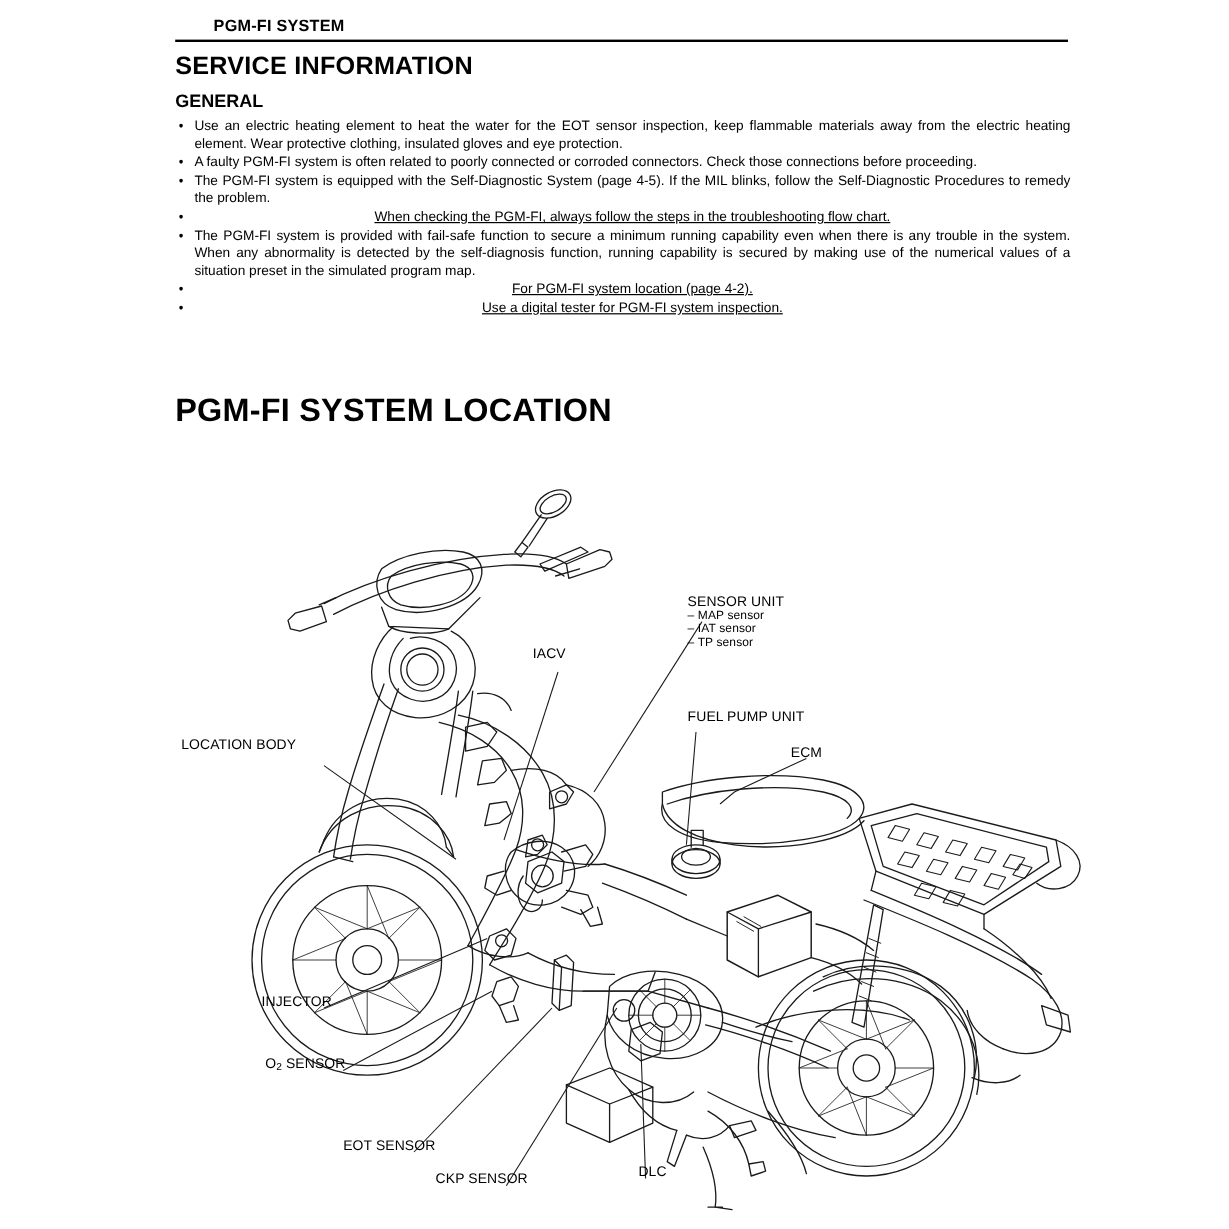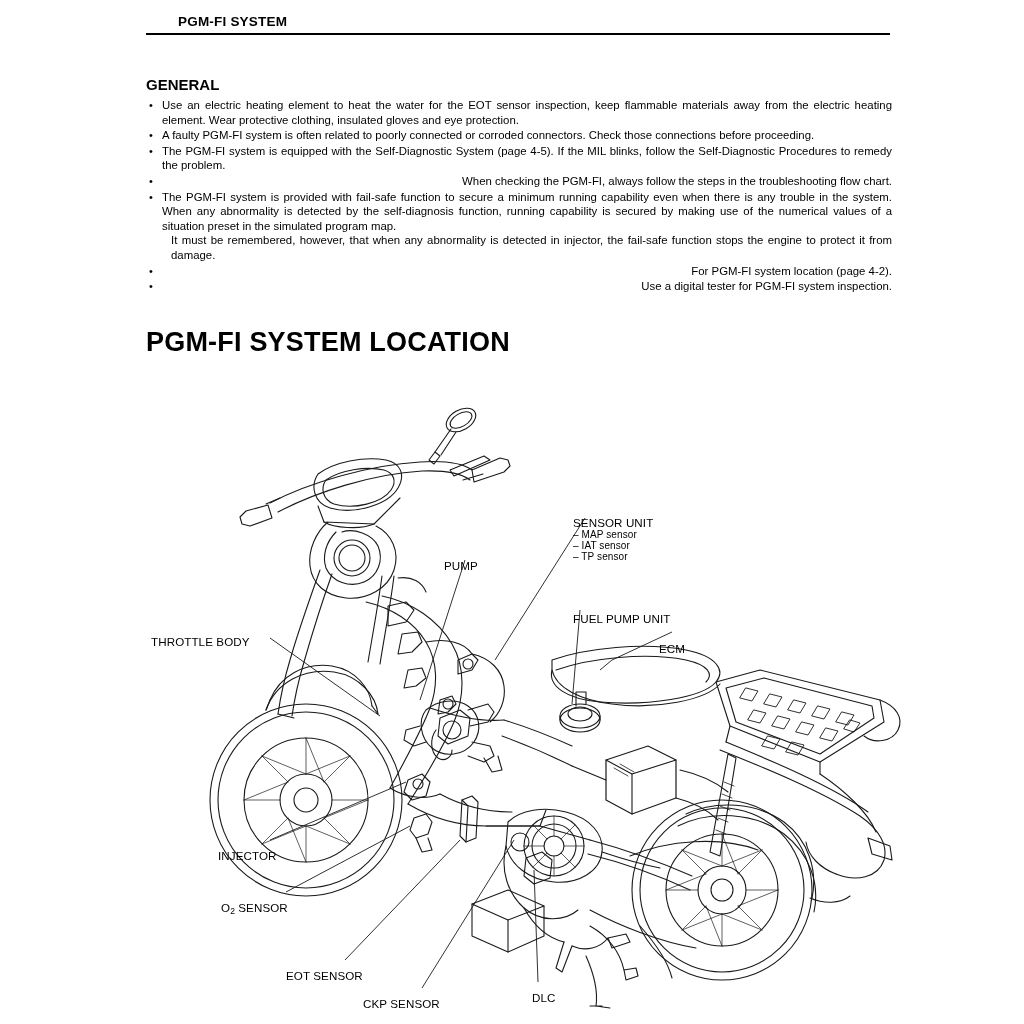--- a/index.html
+++ b/index.html
@@ -76,21 +76,21 @@
   }
   .bullet p {
     margin: 0;
     text-align: justify;
     text-justify: inter-word;
   }
   .bullet p.cont {
     padding-left: 9px;
     text-indent: 0;
   }
-  .bullet.nojust p { text-align: right; }
+  .bullet.nojust p { text-align: center; text-decoration: underline; }
 
   h1.location-title {
     position: absolute;
     left: 146px;
     top: 327px;
     margin: 0;
     font-size: 27px;
     font-weight: bold;
     letter-spacing: 0.2px;
   }
@@ -102,21 +102,20 @@
     width: 790px;
     height: 640px;
   }
   .figure svg { display: block; }
 
   .callout {
     position: absolute;
     font-size: 11.6px;
     white-space: nowrap;
     letter-spacing: 0.1px;
-    margin-top: 21px;
   }
   .callout .sub {
     display: block;
     font-size: 10px;
   }
   .callout sub {
     font-size: 8.5px;
     vertical-align: baseline;
     position: relative;
     top: 2px;
@@ -125,20 +124,21 @@
 </head>
 <body>
 
 <div class="page">
 
   <div class="header">
     <div class="header-title">PGM-FI SYSTEM</div>
     <div class="header-rule"></div>
   </div>
 
+  <h1 class="section-title">SERVICE INFORMATION</h1>
   <h2 class="sub-title">GENERAL</h2>
 
   <div class="bullets">
     <div class="bullet">
       <span class="dot">•</span>
       <p>Use an electric heating element to heat the water for the EOT sensor inspection, keep flammable materials away from the electric heating element. Wear protective clothing, insulated gloves and eye protection.</p>
     </div>
     <div class="bullet">
       <span class="dot">•</span>
       <p>A faulty PGM-FI system is often related to poorly connected or corroded connectors. Check those connections before proceeding.</p>
@@ -147,21 +147,20 @@
       <span class="dot">•</span>
       <p>The PGM-FI system is equipped with the Self-Diagnostic System (page 4-5). If the MIL blinks, follow the Self-Diagnostic Procedures to remedy the problem.</p>
     </div>
     <div class="bullet nojust">
       <span class="dot">•</span>
       <p>When checking the PGM-FI, always follow the steps in the troubleshooting flow chart.</p>
     </div>
     <div class="bullet">
       <span class="dot">•</span>
       <p>The PGM-FI system is provided with fail-safe function to secure a minimum running capability even when there is any trouble in the system. When any abnormality is detected by the self-diagnosis function, running capability is secured by making use of the numerical values of a situation preset in the simulated program map.</p>
-      <p class="cont">It must be remembered, however, that when any abnormality is detected in injector, the fail-safe function stops the engine to protect it from damage.</p>
     </div>
     <div class="bullet nojust">
       <span class="dot">•</span>
       <p>For PGM-FI system location (page 4-2).</p>
     </div>
     <div class="bullet nojust">
       <span class="dot">•</span>
       <p>Use a digital tester for PGM-FI system inspection.</p>
     </div>
   </div>
@@ -394,24 +393,24 @@
       </g>
     </svg>
 
     <div class="callout" style="left:453px; top:125px;">
       <span>SENSOR UNIT</span>
       <span class="sub">– MAP sensor</span>
       <span class="sub">– IAT sensor</span>
       <span class="sub">– TP sensor</span>
     </div>
 
-    <div class="callout" style="left:324px; top:168px;">PUMP</div>
+    <div class="callout" style="left:324px; top:168px;">IACV</div>
     <div class="callout" style="left:453px; top:221px;">FUEL PUMP UNIT</div>
     <div class="callout" style="left:539px; top:251px;">ECM</div>
-    <div class="callout" style="left:31px; top:244px;">THROTTLE BODY</div>
+    <div class="callout" style="left:31px; top:244px;">LOCATION BODY</div>
     <div class="callout" style="left:98px; top:458px;">INJECTOR</div>
 
     <div class="callout" style="left:101px; top:510px;"><span>O</span><sub>2</sub><span> SENSOR</span></div>
 
     <div class="callout" style="left:166px; top:578px;">EOT SENSOR</div>
     <div class="callout" style="left:243px; top:606px;">CKP SENSOR</div>
     <div class="callout" style="left:412px; top:600px;">DLC</div>
   </div>
 
 </div>

